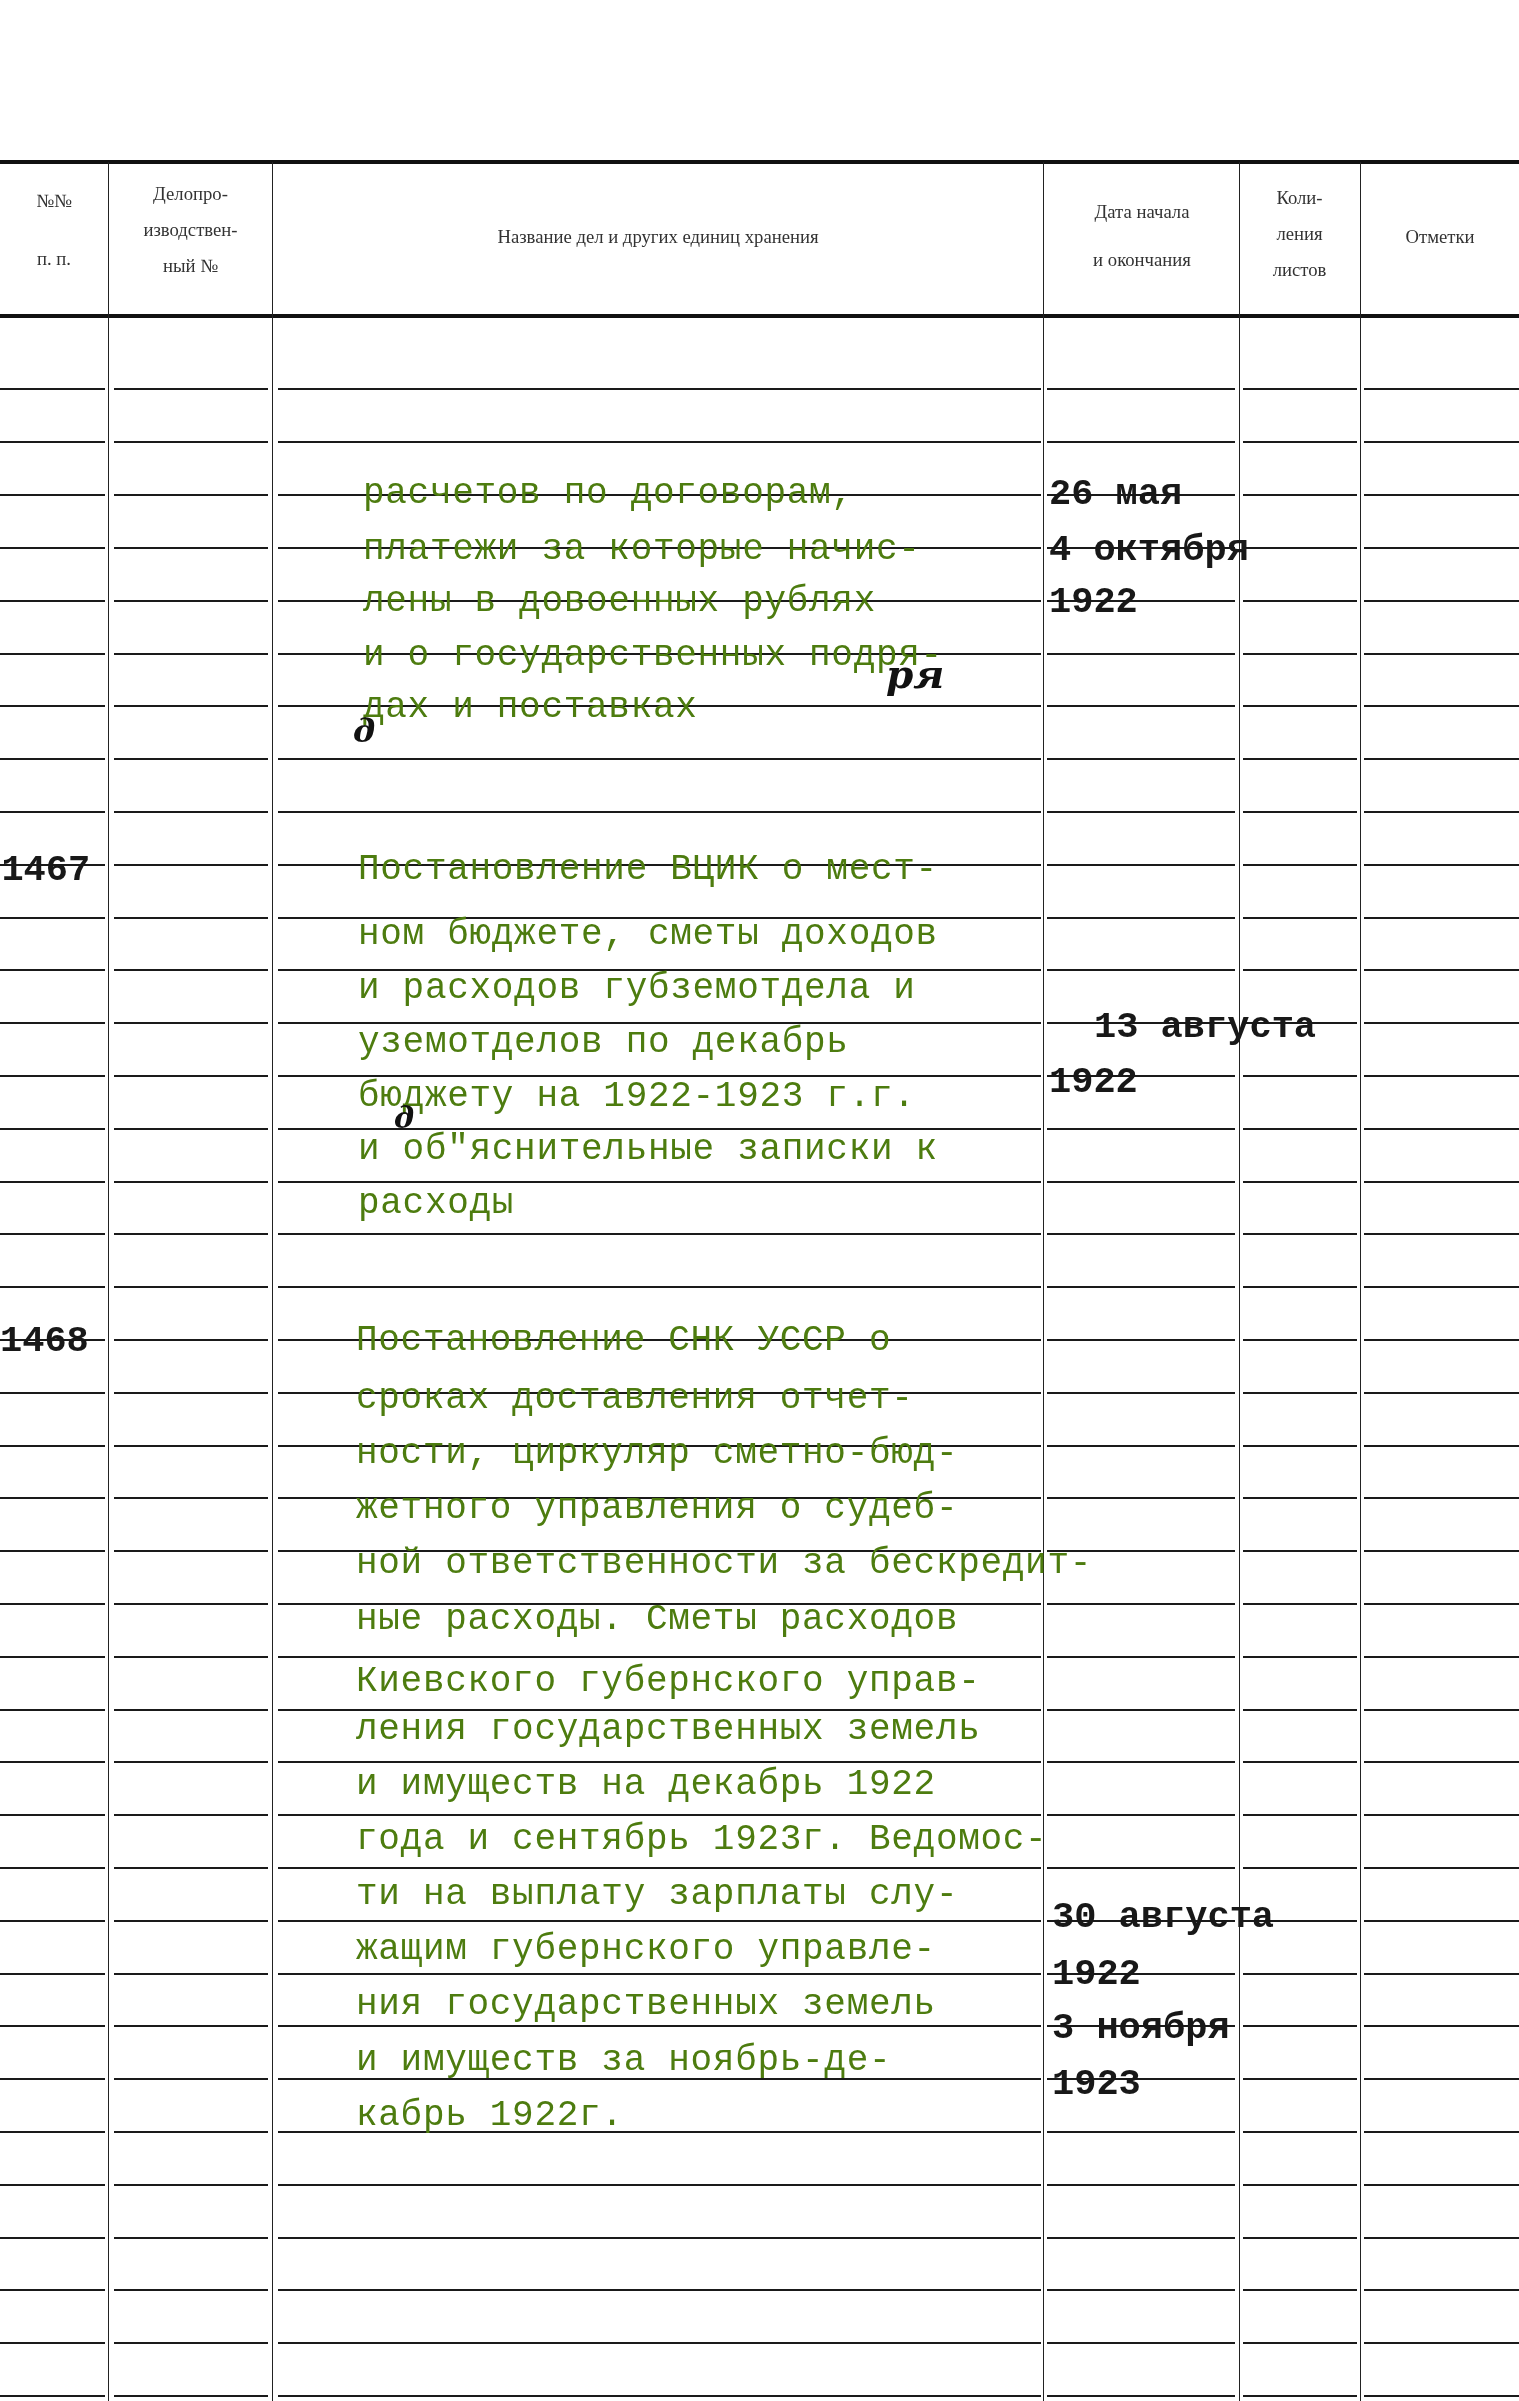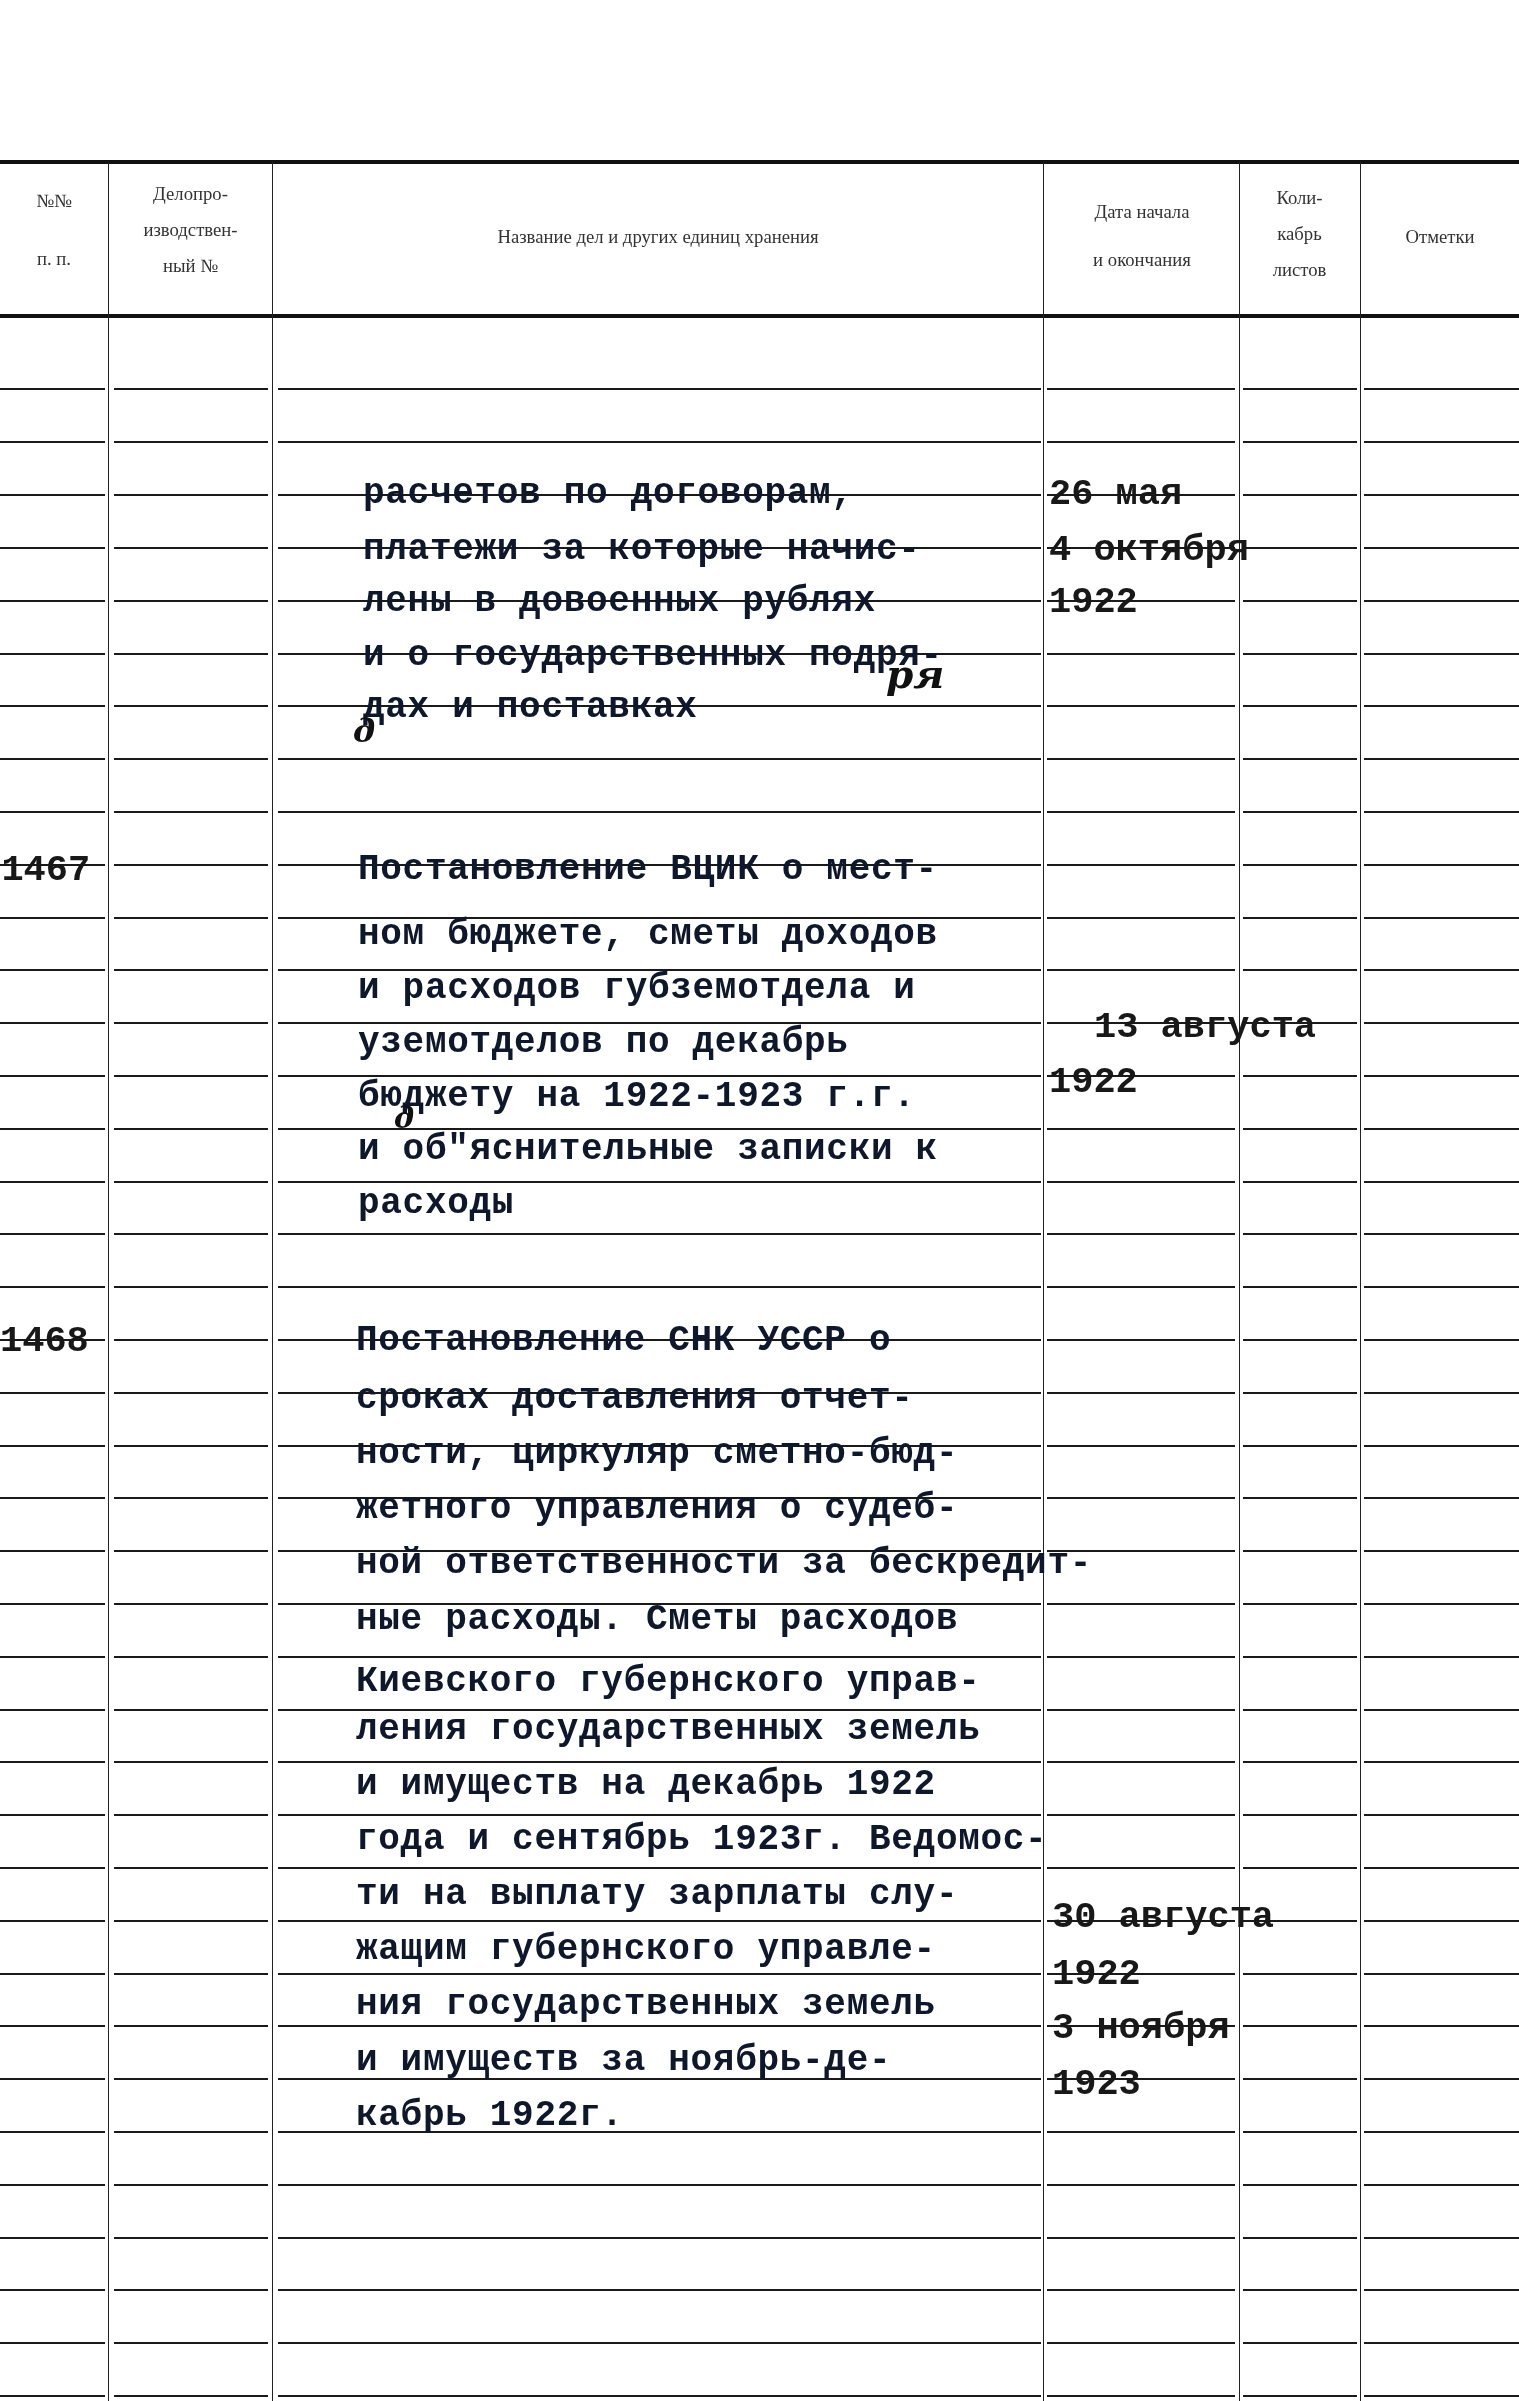--- a/index.html
+++ b/index.html
@@ -1,21 +1,21 @@
 <!DOCTYPE html>
 <html style="font-size:11.5px"><head>
 <meta charset="utf-8">
 <style>
   html, body { margin: 0; padding: 0; background: #ffffff; }
   body { width: 1519px; height: 2401px; position: relative; overflow: hidden; font-family: "Liberation Mono", "DejaVu Sans Mono", monospace; color: #111; }
   .vline { position: absolute; top: 162px; bottom: 0; width: 1.4px; background: #222; }
   .hrule-heavy { position: absolute; left: 0; right: 0; height: 3.6px; background: #111; }
   .hline { position: absolute; height: 2.2px; background: #1a1a1a; }
   .hdr { position: absolute; font-family: "Liberation Serif", "DejaVu Serif", serif; font-size: 18.7px; color: #333; text-align: center; line-height: 36px; }
-  .typed { position: absolute; font-size: 36px; letter-spacing: 0.7px; white-space: nowrap; font-weight: bold; color: #0f172a; }
+  .typed { position: absolute; font-size: 36px; letter-spacing: 0.7px; white-space: nowrap; font-weight: normal; color: #4d7c0f; }
   .num { position: absolute; font-size: 37px; font-family: "Liberation Mono", "DejaVu Sans Mono", monospace; color: #181818; font-weight: bold; }
   .hand { position: absolute; font-family: "DejaVu Serif", serif; font-style: italic; font-size: 39px; font-weight: bold; color: #111; }
 </style>
 </head>
 <body>
 
 <div class="hrule-heavy" style="top:160px;"></div>
 <div class="hrule-heavy" style="top:314px;"></div>
 
 <div class="vline" style="left:108px;"></div>
@@ -33,21 +33,21 @@
   <div>изводствен-</div>
   <div>ный №</div>
 </div>
 <div class="hdr" style="left:273px;top:219px;width:770px;">Название дел и других единиц хранения</div>
 <div class="hdr" style="left:1045px;top:194px;width:194px;">
   <div>Дата начала</div>
   <div style="margin-top:11.5px;">и окончания</div>
 </div>
 <div class="hdr" style="left:1240px;top:180px;width:119px;">
   <div>Коли-</div>
-  <div>кабрь</div>
+  <div>ления</div>
   <div>листов</div>
 </div>
 <div class="hdr" style="left:1361px;top:219px;width:158px;">Отметки</div>
 
 <div id="rules">
     <div class="hline" style="top: 388px; left: 0px; width: 105px;"></div>
     <div class="hline" style="top: 388px; left: 114px; width: 154px;"></div>
     <div class="hline" style="top: 388px; left: 278px; width: 763px;"></div>
     <div class="hline" style="top: 388px; left: 1047px; width: 188px;"></div>
     <div class="hline" style="top: 388px; left: 1243px; width: 114px;"></div>

